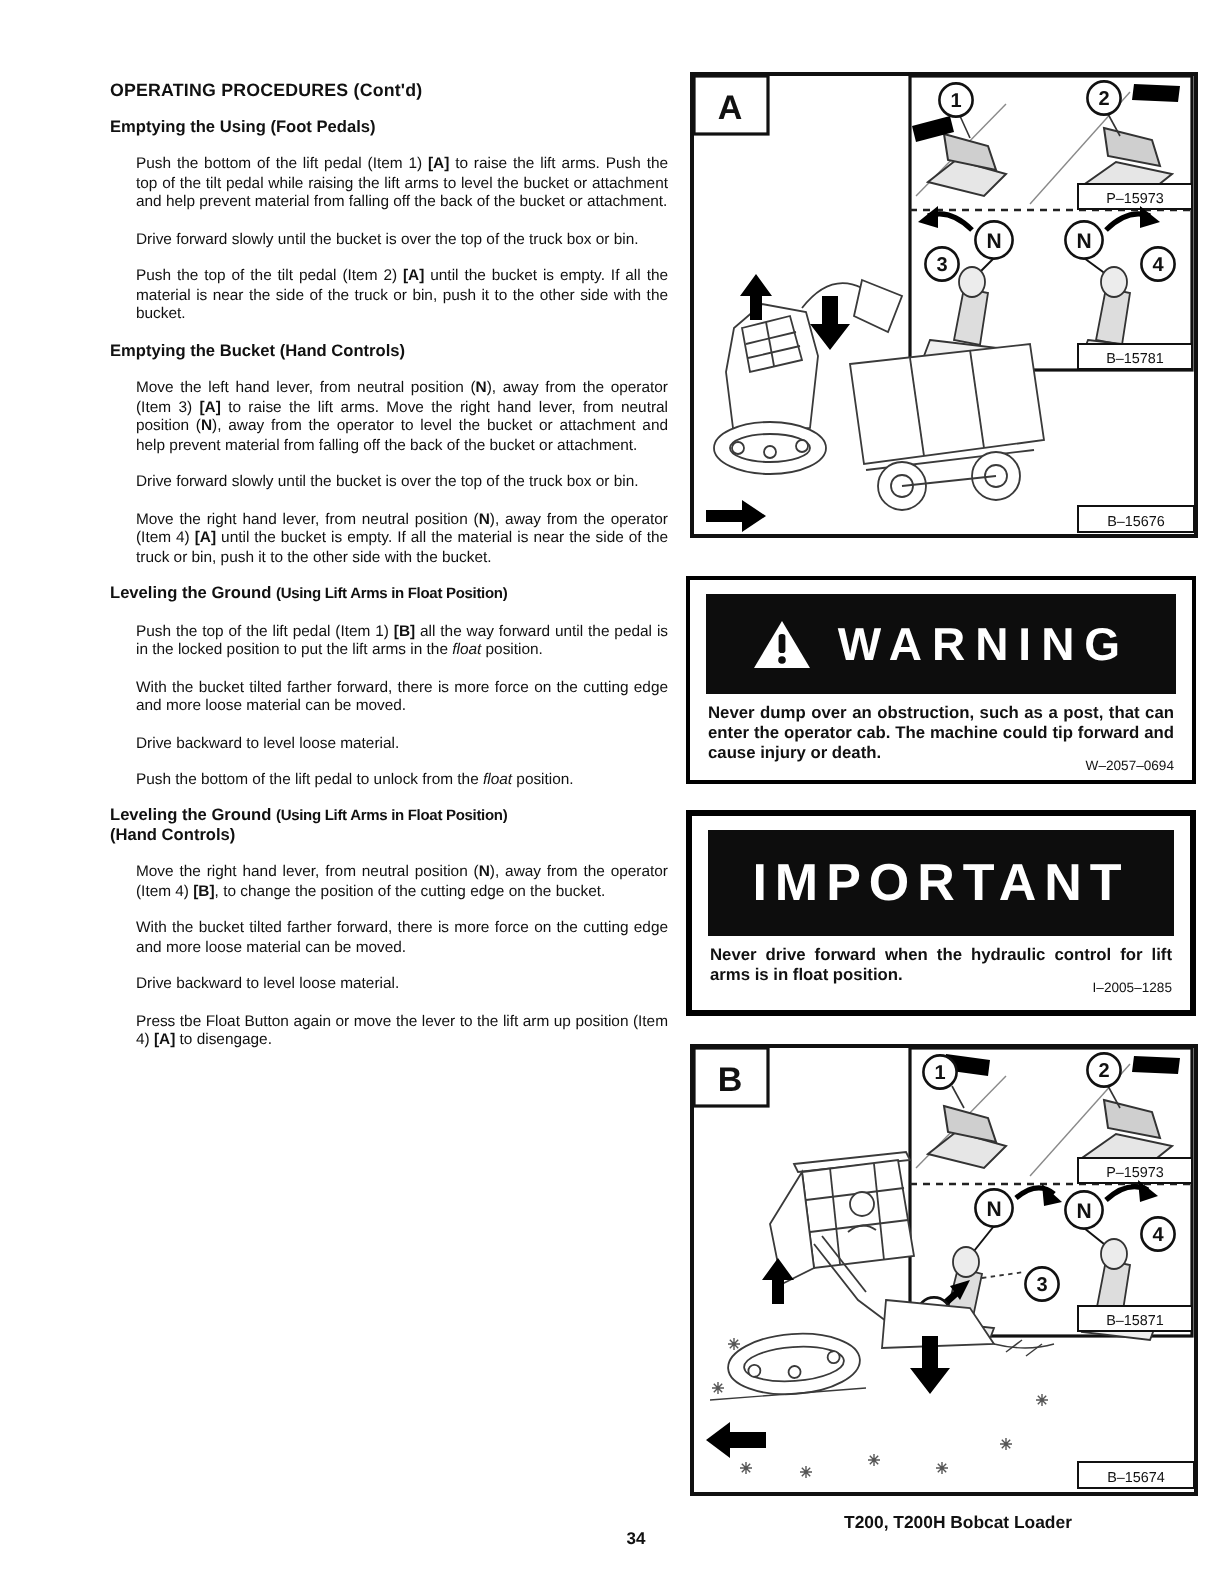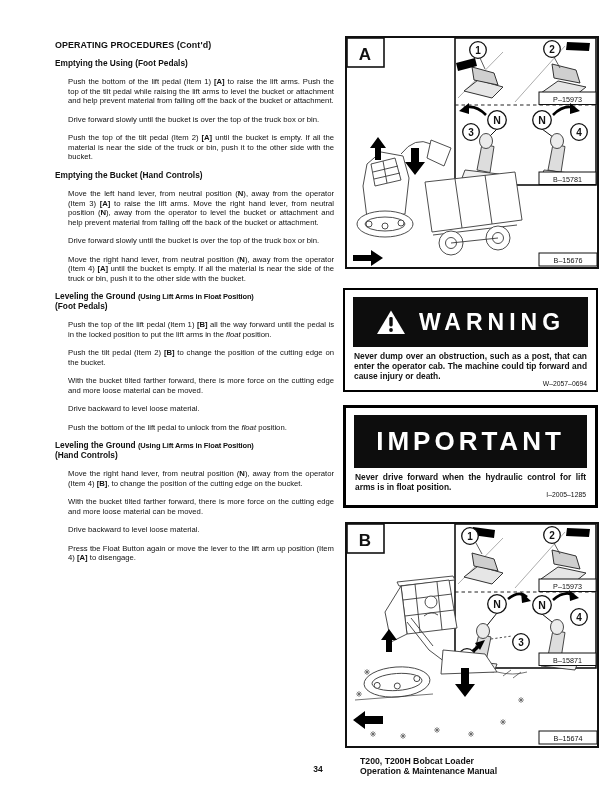--- a/index.html
+++ b/index.html
@@ -31,21 +31,21 @@
   .important .banner-text{font-size:26px;letter-spacing:4px}
   .tri-icon{margin-right:13px;flex:0 0 auto}
   .safebody{font-size:8.4px;font-weight:bold;line-height:9.9px;text-align:justify;padding:5px 9px 0 9px;color:#111}
   .code{position:absolute;right:9px;font-size:6.8px;color:#111}
   .warning .code{bottom:3px}
   .important .code{bottom:7px}
 
   
   .footer-num{position:absolute;left:298px;top:764px;width:40px;text-align:center;
               font-size:8.5px;font-weight:bold}
-  .footer-right{position:absolute;left:360px;top:756px;width:238px;text-align:left;
+  .footer-right{position:absolute;left:360px;top:756px;width:238px;text-align:center;
                 font-size:8.7px;font-weight:bold;line-height:10px}
 </style>
 </head>
 <body>
 
 <div class="page">
 
   <div class="col-left">
     <div class="h1">OPERATING PROCEDURES (Cont'd)</div>
 
@@ -68,24 +68,22 @@
       </div>
       <p class="para">Move the left hand lever, from neutral position (<b>N</b>), away from the operator (Item 3) <b>[A]</b> to raise the lift arms. Move the right hand lever, from neutral position (<b>N</b>), away from the operator to level the bucket or attachment and help prevent material from falling off the back of the bucket or attachment.</p>
       <p class="para">Drive forward slowly until the bucket is over the top of the truck box or bin.</p>
       <p class="para">Move the right hand lever, from neutral position (<b>N</b>), away from the operator (Item 4) <b>[A]</b> until the bucket is empty. If all the material is near the side of the truck or bin, push it to the other side with the bucket.</p>
     </div>
 
     <div>
       <div class="h2">
         <span>Leveling the Ground</span>
         <span class="cond">(Using Lift Arms in Float Position)</span>
-        <div>(Foot Pedals)</div>
       </div>
       <p class="para">Push the top of the lift pedal (Item 1) <b>[B]</b> all the way forward until the pedal is in the locked position to put the lift arms in the <i>float</i> position.</p>
-      <p class="para">Push the tilt pedal (Item 2) <b>[B]</b> to change the position of the cutting edge on the bucket.</p>
       <p class="para">With the bucket tilted farther forward, there is more force on the cutting edge and more loose material can be moved.</p>
       <p class="para">Drive backward to level loose material.</p>
       <p class="para">Push the bottom of the lift pedal to unlock from the <i>float</i> position.</p>
     </div>
 
     <div>
       <div class="h2">
         <span>Leveling the Ground</span>
         <span class="cond">(Using Lift Arms in Float Position)</span>
         <div>(Hand Controls)</div>
@@ -323,16 +321,15 @@
     <polygon points="41,130 41,118 36,118 44,107 52,118 47,118 47,130" fill="#000"></polygon>
     <polygon points="116,146 124,146 124,162 130,162 120,175 110,162 116,162" fill="#000"></polygon>
     <polygon points="38,194 20,194 20,189 8,198 20,207 20,202 38,202" fill="#000"></polygon>
     <rect x="194" y="209" width="58" height="13" fill="#fff" stroke="#111" stroke-width="1"></rect>
     <text x="223" y="218.8" text-anchor="middle" font-size="7.2">B–15674</text>
   </svg>
 
   <div class="footer-num">34</div>
   <div class="footer-right">
     <div>T200, T200H Bobcat Loader</div>
-    <div>Operation &amp; Maintenance Manual</div>
   </div>
 
 </div>
 
 </body></html>

